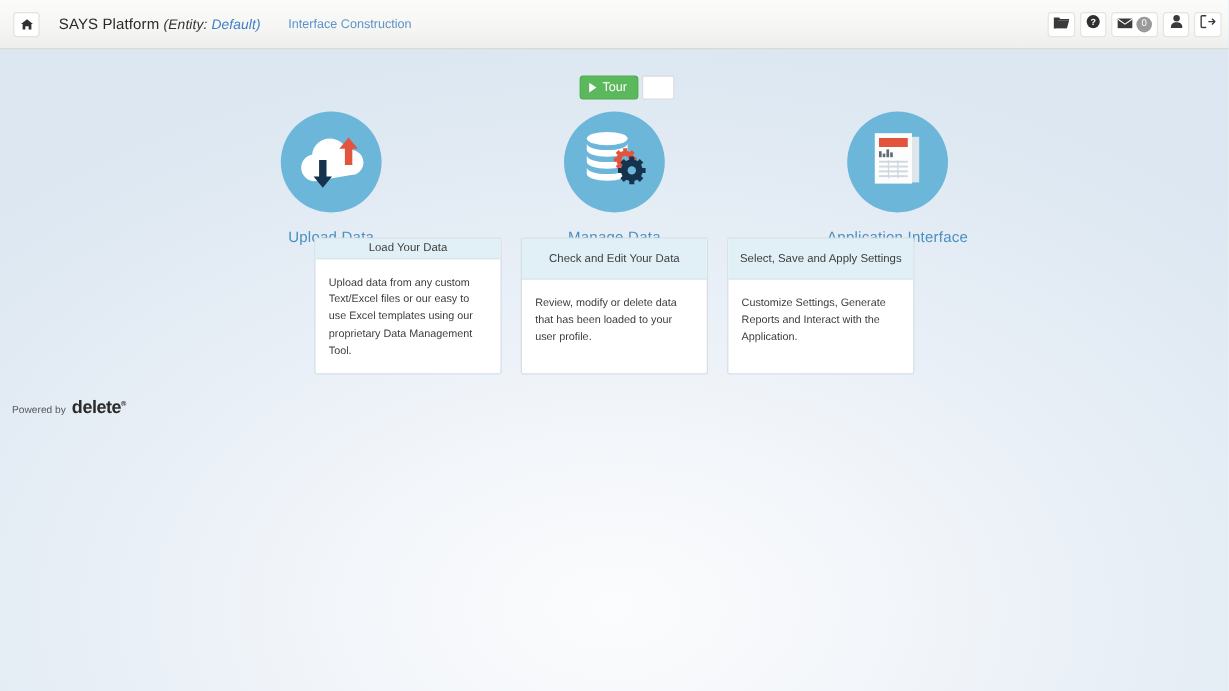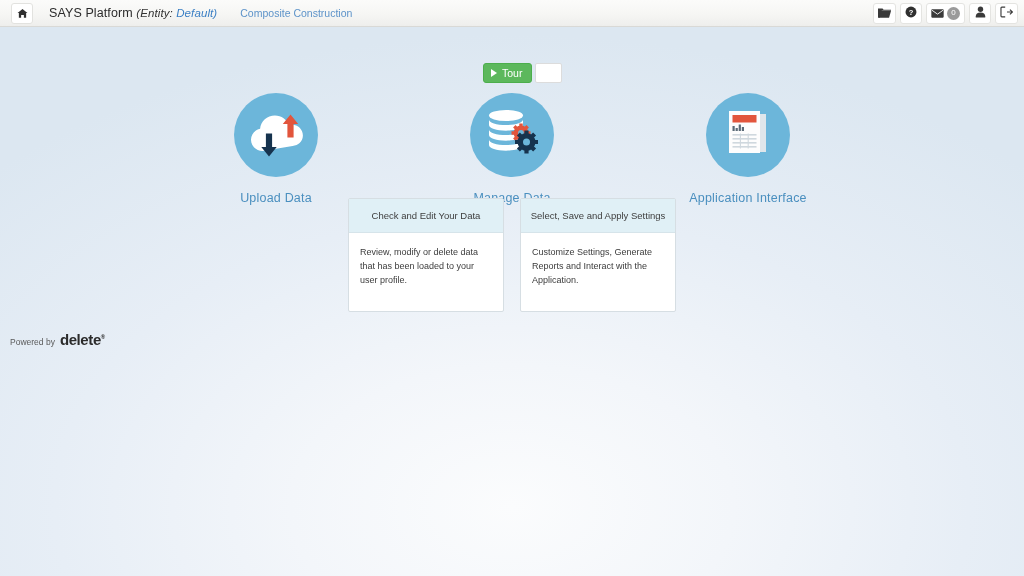--- a/index.html
+++ b/index.html
@@ -10,21 +10,21 @@
     font-family: "Liberation Sans", sans-serif;
   }
   body {
     background:
       radial-gradient(ellipse 72% 82% at 50% 88%, #fbfcfd 0%, #f3f6fa 30%, #e7eef6 62%, #dce7f1 100%);
   }
 
   
   .topbar {
     position: relative;
-    height: 27px;
+    height: 41px;
     width: 100%;
     background: linear-gradient(to bottom, #fbfbfa 0%, #f6f6f4 55%, #eeeeec 100%);
     border-bottom: 1px solid #d9d9d6;
     display: flex;
     align-items: center;
     padding: 0 6px;
   }
   .home-btn {
     width: 22px; height: 21px;
     background: #fff;
@@ -191,21 +191,21 @@
   </div>
 
   <div class="app-title">
     <span>SAYS Platform</span>
     <span class="entity">
       <span>(Entity:</span>
       <span class="val">Default)</span>
     </span>
   </div>
 
-  <div class="breadcrumb">Composite Construction</div>
+  <div class="breadcrumb">Interface Construction</div>
 
   <div class="topbar-right">
 
     <div class="icon-btn">
       <span>
         <svg width="13" height="11" viewBox="0 0 16 13">
             <path fill="#3a3a3a" d="M0 1.6h5.6l1.3 1.5H16v1.3H4.6L2 12.9H0z"></path>
             <path fill="#3a3a3a" d="M3.3 4.6H16l-2.4 8.3H0.9z"></path>
           </svg>
       </span>
@@ -329,20 +329,24 @@
         </svg>
       </span>
     </div>
     <div class="tile-label">Application Interface</div>
   </div>
 
 </div>
 
 <div class="cards">
 
+  <div class="card">
+    <div class="card-head">Load Your Data</div>
+    <div class="card-body">Upload data from any custom Text/Excel files or our easy to use Excel templates using our proprietary Data Management Tool.</div>
+  </div>
 
   <div class="card">
     <div class="card-head">Check and Edit Your Data</div>
     <div class="card-body">Review, modify or delete data that has been loaded to your user profile.</div>
   </div>
 
   <div class="card">
     <div class="card-head">Select, Save and Apply Settings</div>
     <div class="card-body">Customize Settings, Generate Reports and Interact with the Application.</div>
   </div>

